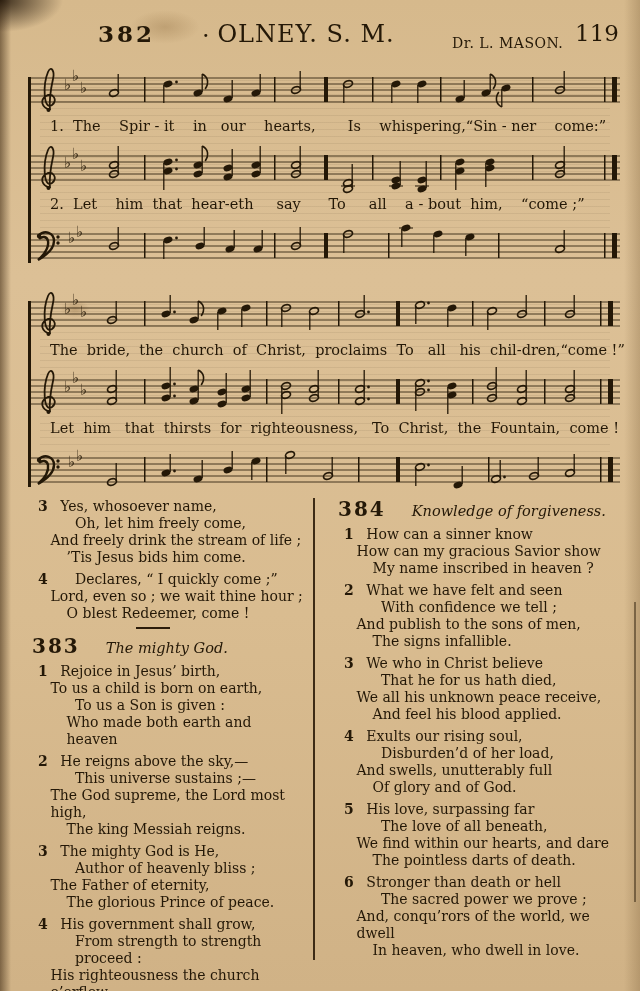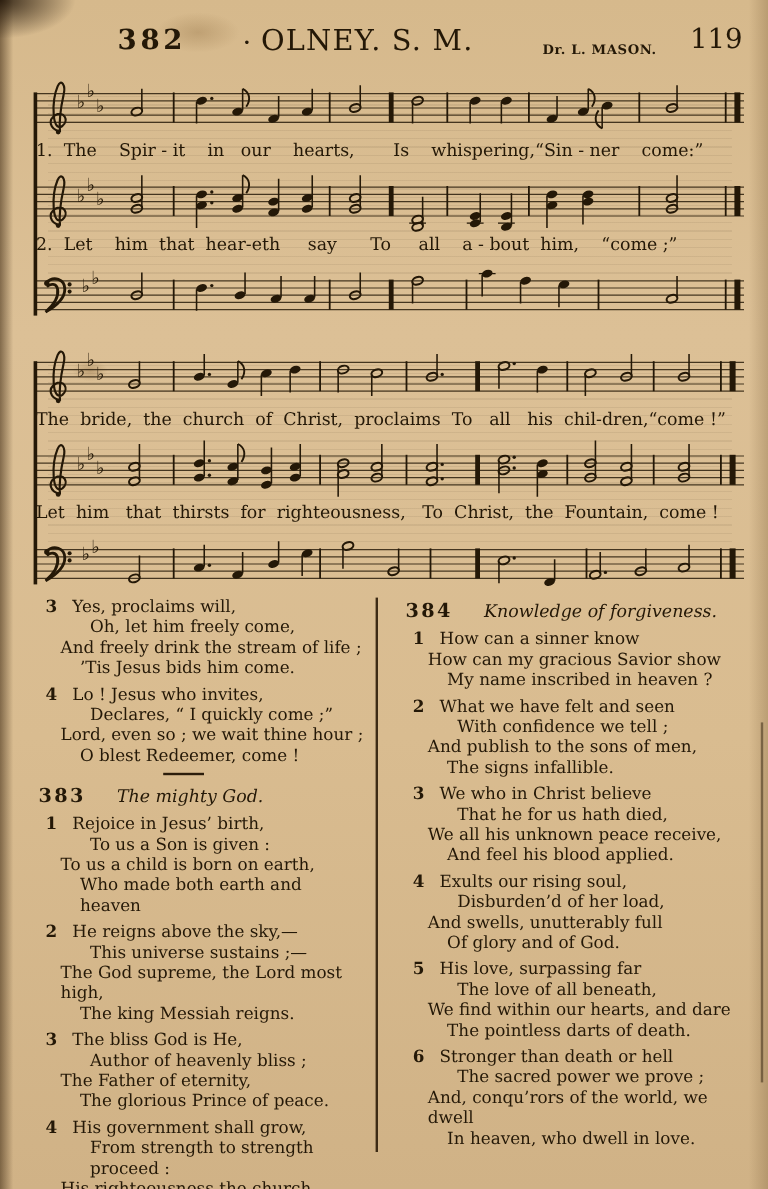--- a/index.html
+++ b/index.html
@@ -11,49 +11,49 @@
       linear-gradient(to right, rgba(56,36,14,.55), rgba(56,36,14,0) 11px),
       linear-gradient(to left, rgba(110,82,44,.28), rgba(110,82,44,0) 16px),
       linear-gradient(to bottom, #d6b98c, #dcc096 28%, #d9bc90 62%, #d0b286);
     color:#241807;
   }
   .stain{position:absolute;border-radius:50%;pointer-events:none;}
   
   #hymn-no{position:absolute;left:98px;top:20px;font-size:23px;font-weight:bold;letter-spacing:3px;}
   #hd-dot{position:absolute;left:203px;top:26px;font-size:16px;font-weight:bold;}
   #hd-title{position:absolute;left:0;top:20px;width:612px;text-align:center;font-size:24px;letter-spacing:1px;}
-  #hd-composer{position:absolute;left:452px;top:35px;font-size:11px;font-weight:bold;letter-spacing:.5px;}
+  #hd-composer{position:absolute;left:452px;top:35px;font-size:14px;font-weight:normal;letter-spacing:.5px;}
   #hd-page{position:absolute;left:575px;top:20px;font-size:23px;}
   
   #music{position:absolute;left:0;top:60px;width:640px;}
   .system{position:relative;width:640px;}
   .sysline{position:absolute;left:28px;top:17px;width:3px;height:186px;background:#241807;}
   .staff-row{position:relative;height:56px;}
   .staff-row.bass{height:46px;}
   .staff-row svg{position:absolute;left:28px;top:0;}
-  .lyric-row{height:22px;padding-left:30px;font-size:14.5px;white-space:pre;
+  .lyric-row{height:22px;padding-left:50px;font-size:14.5px;white-space:pre;
              font-family:"DejaVu Serif",serif;line-height:20px;}
   .ghost{position:absolute;left:40px;width:570px;height:150px;opacity:.07;pointer-events:none;
     background:repeating-linear-gradient(#241807 0 1px, transparent 1px 7px);}
   
   #textarea{position:absolute;left:0;top:492px;width:640px;height:490px;font-size:14px;}
   #col-divider{position:absolute;left:313px;top:6px;width:2px;height:462px;background:#3d2b15;}
   #col-right-edge{position:absolute;left:634px;top:110px;width:2px;height:300px;background:rgba(61,43,21,.55);}
   .col{position:absolute;top:6px;}
   #col-left{left:26px;width:280px;}
   #col-right{left:332px;width:294px;}
   .verse{position:relative;padding-left:2.45em;margin-bottom:5px;line-height:17px;}
   .verse .vnum{position:absolute;left:.85em;top:0;font-weight:bold;}
   .vline.i0{margin-left:0;}
   .vline.i1{margin-left:1.05em;}
   .vline.i2{margin-left:-.7em;}
   .vline.i3{margin-left:.45em;}
   .hymn-rule{width:34px;height:2px;background:#2c1d0b;margin:4px 0 6px 110px;}
   .hymn-head{margin:0 0 4px 6px;line-height:22px;}
-  .hymn-head .hno{font-size:16px;font-weight:bold;letter-spacing:2px;}
+  .hymn-head .hno{font-size:20px;font-weight:bold;letter-spacing:2px;}
   .hymn-head .htitle{font-style:italic;font-size:14.5px;margin-left:26px;}
 </style>
 </head>
 <body>
 
 <div class="stain" style="left:130px;top:10px;width:70px;height:34px;background:radial-gradient(rgba(120,85,40,.25),transparent 70%);"></div>
 <div class="stain" style="left:60px;top:300px;width:30px;height:18px;background:radial-gradient(rgba(120,85,40,.3),transparent 70%);"></div>
 
 <div id="hymn-no">382</div>
 <div id="hd-dot">·</div>
@@ -568,55 +568,54 @@
   </div>
 
 <div id="textarea">
   <div id="col-divider"></div>
   <div id="col-right-edge"></div>
 
   <div class="col" id="col-left">
     <div>
         <div class="verse">
           <span class="vnum">3</span>
-          <div class="vline i0">Yes, proclaims will,</div>
+          <div class="vline i0">Yes, whosoever name,</div>
           <div class="vline i1">Oh, let him freely come,</div>
           <div class="vline i2">And freely drink the stream of life ;</div>
           <div class="vline i3">’Tis Jesus bids him come.</div>
         </div>
         <div class="verse">
           <span class="vnum">4</span>
-          <div class="vline i0">Lo ! Jesus who invites,</div>
           <div class="vline i1">Declares, “ I quickly come ;”</div>
           <div class="vline i2">Lord, even so ; we wait thine hour ;</div>
           <div class="vline i3">O blest Redeemer, come !</div>
         </div>
       </div>
     <div class="hymn-rule"></div>
     <div class="hymn-head">
       <span class="hno">383</span><span class="htitle">The mighty God.</span>
     </div>
     <div>
         <div class="verse">
           <span class="vnum">1</span>
           <div class="vline i0">Rejoice in Jesus’ birth,</div>
+          <div class="vline i2">To us a child is born on earth,</div>
           <div class="vline i1">To us a Son is given :</div>
-          <div class="vline i2">To us a child is born on earth,</div>
           <div class="vline i3">Who made both earth and heaven</div>
         </div>
         <div class="verse">
           <span class="vnum">2</span>
           <div class="vline i0">He reigns above the sky,—</div>
           <div class="vline i1">This universe sustains ;—</div>
           <div class="vline i2">The God supreme, the Lord most high,</div>
           <div class="vline i3">The king Messiah reigns.</div>
         </div>
         <div class="verse">
           <span class="vnum">3</span>
-          <div class="vline i0">The bliss God is He,</div>
+          <div class="vline i0">The mighty God is He,</div>
           <div class="vline i1">Author of heavenly bliss ;</div>
           <div class="vline i2">The Father of eternity,</div>
           <div class="vline i3">The glorious Prince of peace.</div>
         </div>
         <div class="verse">
           <span class="vnum">4</span>
           <div class="vline i0">His government shall grow,</div>
           <div class="vline i1">From strength to strength proceed :</div>
           <div class="vline i2">His righteousness the church o’erflow,</div>
         </div>

